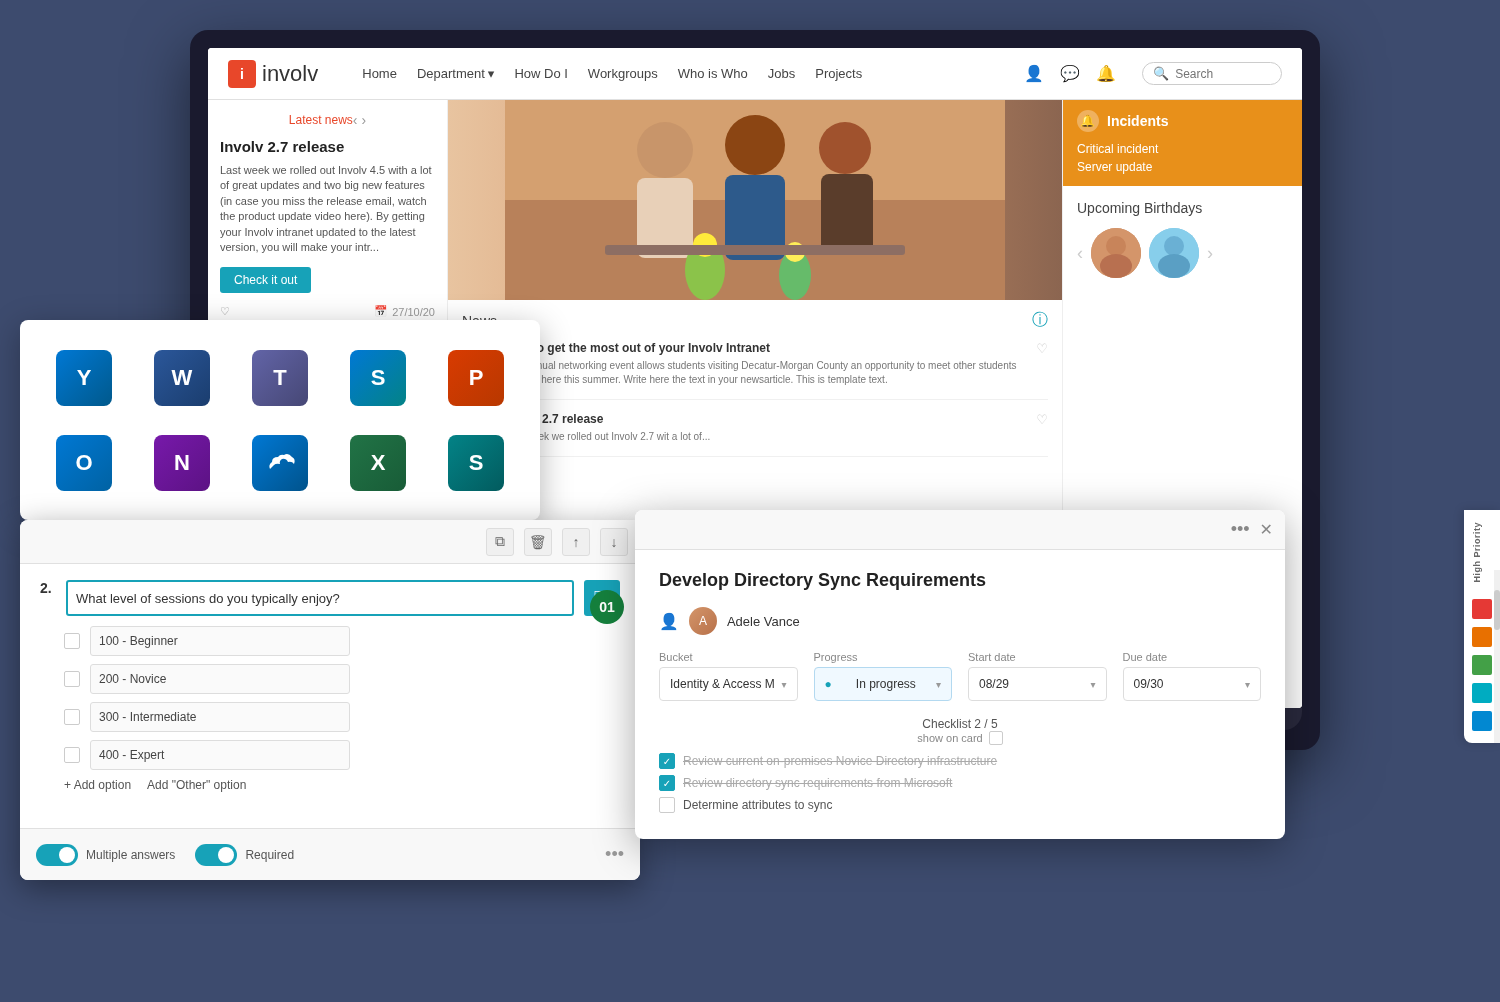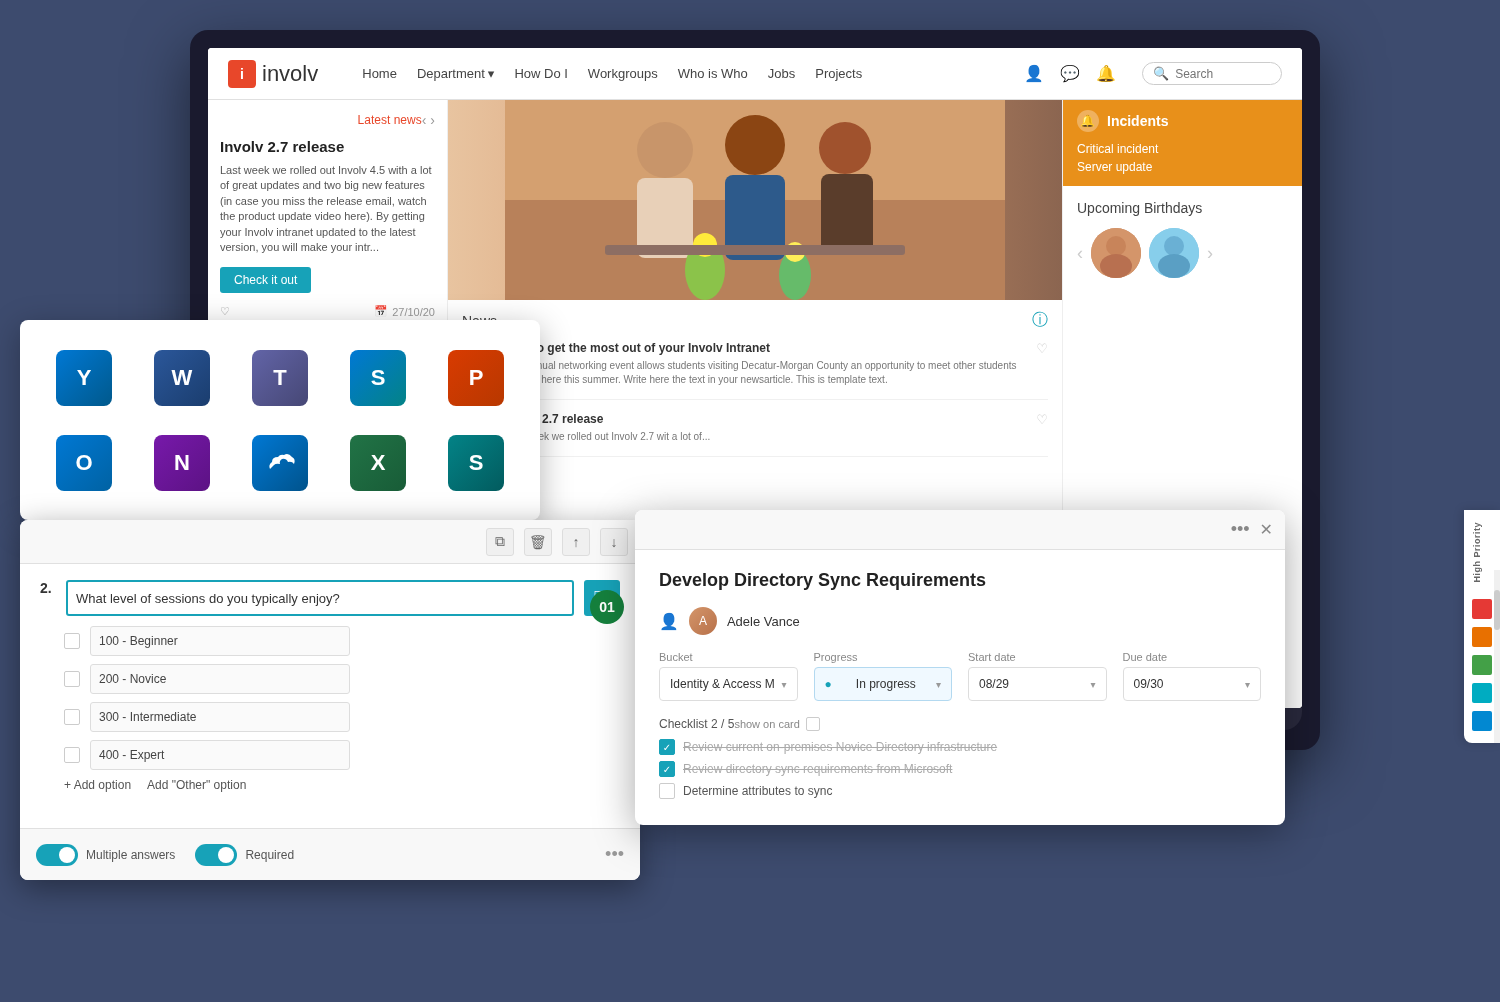--- a/index.html
+++ b/index.html
@@ -161,21 +161,21 @@
       border-left: 1px solid #eee;
       overflow: hidden;
     }
 
     
     .latest-news {
       padding: 12px;
     }
     .latest-news-header {
       display: flex;
-      justify-content: flex-end;
+      justify-content: center;
       align-items: center;
       margin-bottom: 10px;
     }
     .latest-news-title {
       color: #e8472a;
       font-size: 12px;
     }
     .latest-news-nav {
       display: flex;
       gap: 4px;
@@ -704,22 +704,24 @@
     .task-field-select .arrow {
       color: #999;
       font-size: 10px;
     }
     .progress-select {
       background: #f0f9ff;
       border-color: #b3d9f0;
     }
     .checklist-header {
       display: flex;
+      justify-content: space-between;
       align-items: center;
       margin-bottom: 8px;
+      flex-direction: column;
     }
     .checklist-title {
       font-size: 12px;
       color: #555;
     }
     .show-on-card {
       display: flex;
       align-items: center;
       gap: 6px;
       font-size: 11px;

